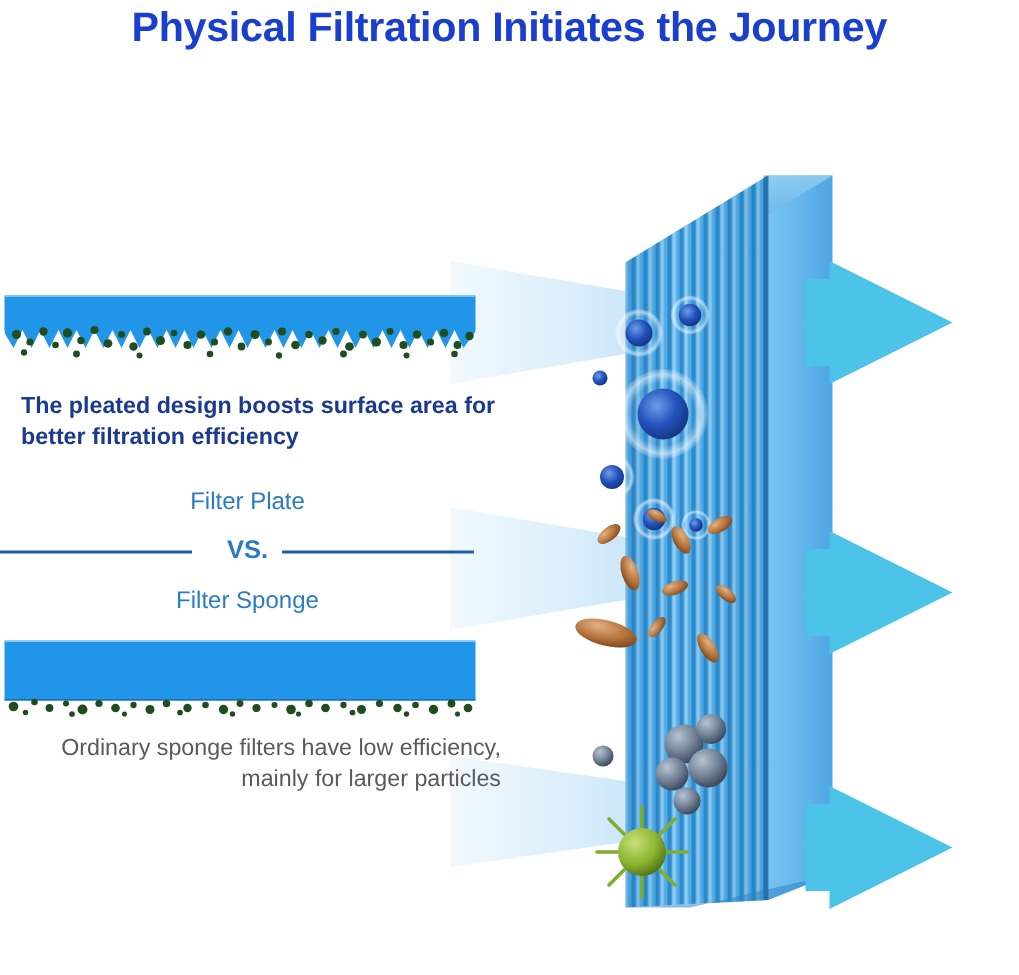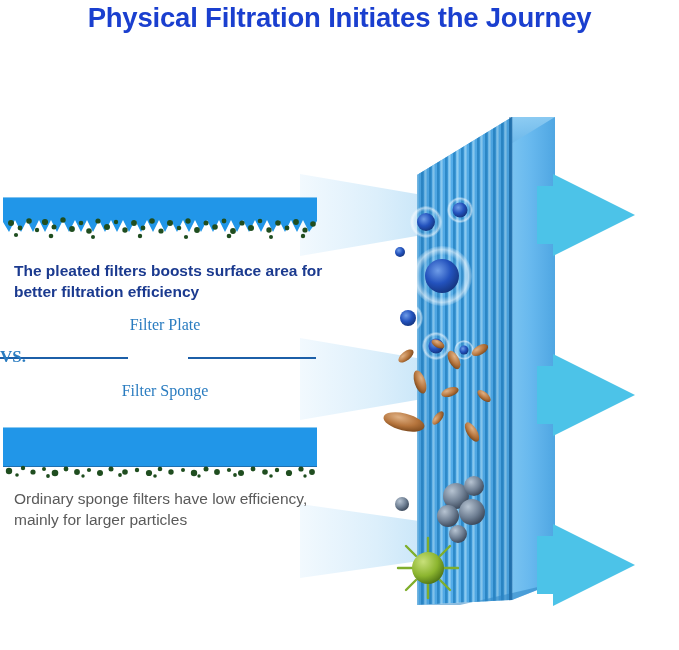--- a/index.html
+++ b/index.html
@@ -100,44 +100,44 @@
     font-weight: bold;
     color: #1b3a8f;
   }
   #caption-sponge {
     position: absolute;
     left: 14px; top: 488px;
     width: 320px;
     font-size: 15.5px;
     line-height: 21px;
     color: #5a5a5a;
+    text-align: right;
   }
 
   
   .vs-block {
     position: absolute;
-    left: 0px; top: 316px;
+    left: 0px; top: 326px;
     width: 330px;
     height: 88px;
-    font-family: Liberation Serif, serif;
   }
   .vs-label {
     position: absolute;
     left: 0; width: 330px;
     text-align: center;
     font-size: 16px;
     color: #2a7cc0;
   }
   #vs-top   { top: 0px; }
   #vs-bottom{ top: 66px; text-align: center; }
   #vs-word {
     position: absolute;
     left: 0; top: 31px;
     width: 330px;
-    text-align: left;
+    text-align: center;
     font-size: 17px;
     font-weight: bold;
     color: #2a7cc0;
   }
   .vs-rule {
     position: absolute;
     top: 41px;
     height: 2px;
     background: #1c5fa8;
   }
@@ -362,21 +362,21 @@
           <circle cx="90" cy="40" r="2"></circle>
         <circle cx="137" cy="39" r="2.2"></circle>
           <circle cx="183" cy="40" r="2.1"></circle>
           <circle cx="226" cy="39" r="2.3"></circle>
         <circle cx="268" cy="40" r="2"></circle>
           <circle cx="300" cy="39" r="2.2"></circle>
       </g>
     </svg>
   </div>
 
-  <div id="caption-plate">The pleated filters boosts surface area for better filtration efficiency</div>
+  <div id="caption-plate">The pleated design boosts surface area for better filtration efficiency</div>
 
   <div class="vs-block">
     <div class="vs-label" id="vs-top">Filter Plate</div>
     <div class="vs-rule" id="vs-rule-left"></div>
     <div id="vs-word">VS.</div>
     <div class="vs-rule" id="vs-rule-right"></div>
     <div class="vs-label" id="vs-bottom">Filter Sponge</div>
   </div>
 
   <div class="sponge-wrap">

